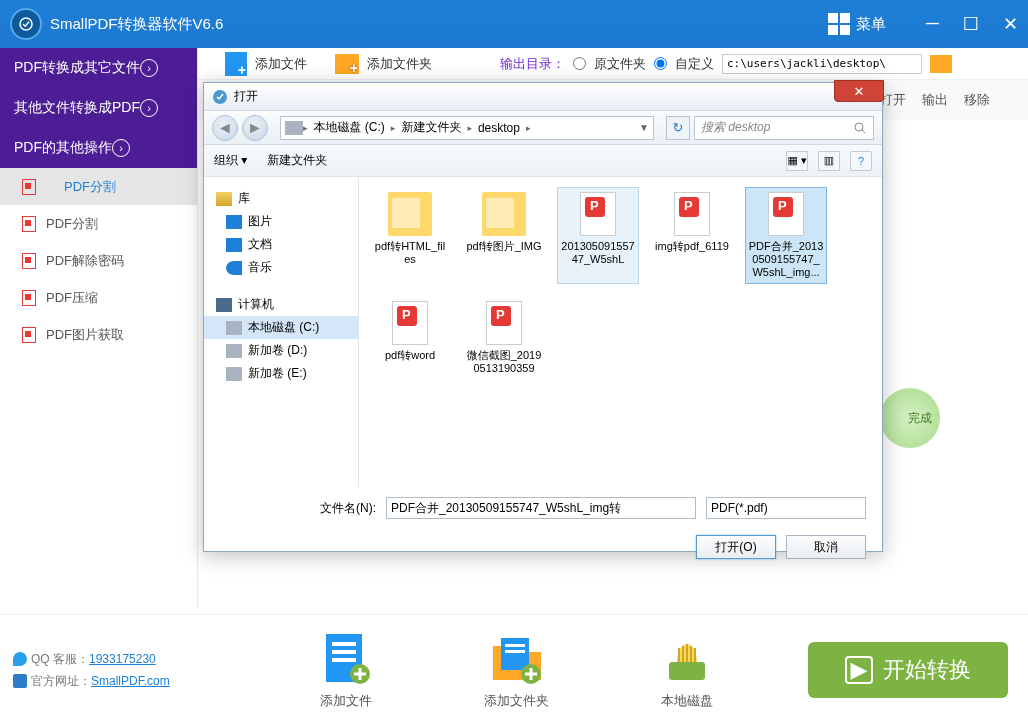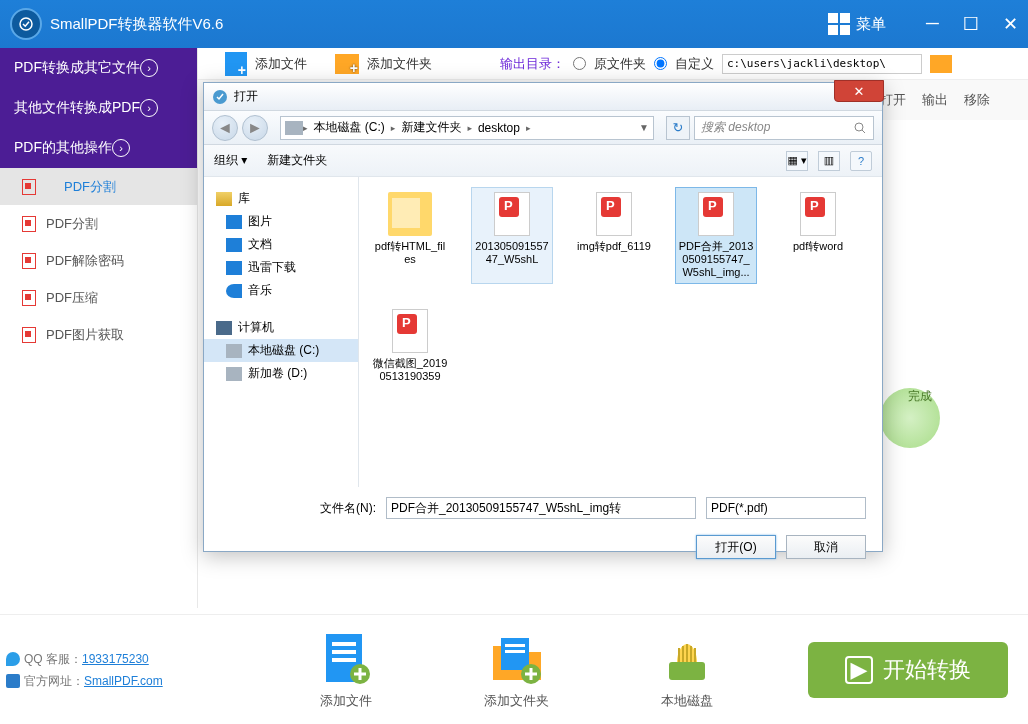--- a/index.html
+++ b/index.html
@@ -36,21 +36,21 @@
 .sb-group { height: 40px; background: #4c1d95; color: #fff; display: flex; align-items: center; padding: 0 14px; font-size: 14px; justify-content: flex-start; cursor: pointer; }
 .sb-group .chev { width: 18px; height: 18px; border: 1.5px solid #fff; border-radius: 50%; display: flex; align-items: center; justify-content: center; font-size: 11px; }
 .sb-item { height: 37px; display: flex; align-items: center; padding: 0 22px; font-size: 13px; color: #555; cursor: pointer; gap: 10px; }
 .sb-item.active { color: #1e7fd8; background: #e5e5e5; gap: 28px; }
 .pdf-ico { width: 14px; height: 16px; border: 1px solid; display: inline-block; position: relative; }
 .pdf-ico.red { border-color: #e53935; }
 .pdf-ico.red::after { content: ""; position: absolute; left: 2px; top: 3px; width: 6px; height: 6px; background: #e53935; }
 
 
 .bottom { position: absolute; bottom: 0; left: 0; right: 0; height: 110px; border-top: 1px solid #eee; display: flex; align-items: center; }
-.bottom-info { width: 225px; padding-left: 6px; font-size: 12px; color: #777; line-height: 22px; }
+.bottom-info { width: 225px; padding-left: 13px; font-size: 12px; color: #777; line-height: 22px; }
 .bottom-info a { color: #1e7fd8; text-decoration: underline; }
 .bottom-actions { display: flex; gap: 110px; flex: 1; justify-content: center; }
 .b-action { text-align: center; font-size: 13px; color: #555; cursor: pointer; }
 .b-action .big-ico { width: 56px; height: 56px; margin: 0 auto 6px; }
 .start-btn { width: 200px; height: 56px; background: #7cb342; border-radius: 6px; color: #fff; display: flex; align-items: center; justify-content: center; font-size: 22px; gap: 10px; margin-right: 20px; cursor: pointer; }
 .start-btn .play { width: 28px; height: 28px; border: 2px solid #fff; border-radius: 4px; display: flex; align-items: center; justify-content: center; }
 
 
 .dialog { position: absolute; left: 203px; top: 82px; width: 680px; height: 470px; background: #fff; border: 1px solid #8aa8c5; box-shadow: 0 4px 20px rgba(0,0,0,0.25); z-index: 100; }
 .dlg-title { height: 28px; background: linear-gradient(to bottom, #fff, #e8eef5); display: flex; align-items: center; padding: 0 8px; font-size: 12px; border-bottom: 1px solid #d0d8e0; }
@@ -75,21 +75,21 @@
 .tree-item.sel { background: #d4e6f7; }
 .tree-ico { width: 16px; height: 14px; display: inline-block; }
 .ico-lib { background: linear-gradient(#f0d068, #d8a828); }
 .ico-vid { background: #1e7fd8; }
 .ico-img { background: #1e7fd8; }
 .ico-doc { background: #1e7fd8; }
 .ico-dl { background: #1e7fd8; }
 .ico-mus { background: #1e7fd8; border-radius: 50% 0 0 50%; }
 .ico-pc { background: #4a6a8a; }
 .ico-drv { background: #a8b4c0; }
-.dlg-files { flex: 1; padding: 10px; display: flex; flex-wrap: wrap; align-content: flex-start; gap: 20px; }
+.dlg-files { flex: 1; padding: 10px; display: flex; flex-wrap: wrap; align-content: flex-start; gap: 12px; }
 .file-item { width: 82px; text-align: center; font-size: 11px; padding: 4px 2px; cursor: pointer; border: 1px solid transparent; }
 .file-item.sel { background: #cde6f7; border: 1px solid #7db8e8; }
 .file-item.sel2 { background: #e8f2fb; border: 1px solid #b8d6ee; }
 .file-ico { width: 44px; height: 44px; margin: 0 auto 4px; }
 .file-label { line-height: 13px; word-break: break-all; max-height: 52px; overflow: hidden; }
 .ico-folder-big { background: #ffd86b; border-radius: 2px; position: relative; }
 .ico-folder-big::before { content: ""; position: absolute; left: 4px; top: 6px; width: 28px; height: 30px; background: rgba(255,255,255,0.5); }
 .ico-pdf-big { background: #fff; border: 1px solid #ccc; position: relative; width: 36px; height: 44px; margin: 0 auto 4px; }
 .ico-pdf-big::before { content: ""; position: absolute; left: 4px; top: 4px; width: 20px; height: 20px; background: #e53935; border-radius: 3px; }
 .ico-pdf-big::after { content: "P"; position: absolute; left: 9px; top: 5px; color: #fff; font-size: 13px; font-weight: bold; }
@@ -99,21 +99,21 @@
 .fn-input { width: 310px; height: 22px; border: 1px solid #b0bcc8; padding: 0 4px; font-size: 12px; }
 .ft-input { width: 160px; height: 22px; border: 1px solid #b0bcc8; padding: 0 4px; font-size: 12px; }
 .dlg-btn { width: 80px; height: 24px; border: 1px solid #a8b4c0; background: linear-gradient(#fcfcfc, #eaeef2); cursor: pointer; font-size: 12px; }
 .dlg-btn.primary { border: 1px solid #5a9ad0; box-shadow: 0 0 2px #7db8e8; }
 
 
 .arrow { position: absolute; pointer-events: none; }
 .arrow-label { position: absolute; color: #e53935; font-size: 20px; font-weight: normal; }
 
 
-.done-circle { position: absolute; right: 88px; top: 388px; width: 60px; height: 60px; border-radius: 50%; background: radial-gradient(circle, #d4f0c4, #a8dc88); display: flex; justify-content: center; font-size: 12px; color: #4a7a2a; z-index: 50; }
+.done-circle { position: absolute; right: 88px; top: 388px; width: 60px; height: 60px; border-radius: 50%; background: radial-gradient(circle, #d4f0c4, #a8dc88); display: flex; align-items: center; justify-content: center; font-size: 12px; color: #4a7a2a; z-index: 50; }
 
 .qq-ico { width: 14px; height: 14px; display: inline-block; background: #2b9ee8; border-radius: 50% 50% 50% 0; vertical-align: middle; margin-right: 4px; }
 .bd-ico { width: 14px; height: 14px; display: inline-block; background: #2b7cc9; border-radius: 2px; vertical-align: middle; margin-right: 4px; }
 </style>
 </head>
 <body>
 
 <div class="titlebar">
   <div class="logo">
     <svg viewBox="0 0 24 24" fill="none" stroke="#fff" stroke-width="2">
@@ -293,44 +293,48 @@
         </div>
       <div class="tree-item">
           <span class="tree-ico ico-img"></span>
           <span>图片</span>
         </div>
       <div class="tree-item">
           <span class="tree-ico ico-doc"></span>
           <span>文档</span>
         </div>
       <div class="tree-item">
-          <span class="tree-ico ico-dl"></span>
-          <span>迅雷下载</span>
-        </div>
-      <div class="tree-item">
           <span class="tree-ico ico-mus"></span>
           <span>音乐</span>
         </div>
       <div class="tree-item h" style="margin-top:14px;">
           <span class="tree-ico ico-pc"></span>
           <span>计算机</span>
         </div>
       <div class="tree-item sel">
           <span class="tree-ico ico-drv"></span>
           <span>本地磁盘 (C:)</span>
         </div>
       <div class="tree-item">
           <span class="tree-ico ico-drv"></span>
           <span>新加卷 (D:)</span>
         </div>
+      <div class="tree-item">
+          <span class="tree-ico ico-drv"></span>
+          <span>新加卷 (E:)</span>
+        </div>
     </div>
     <div class="dlg-files">
       <div class="file-item">
           <div class="file-ico ico-folder-big"></div>
           <div class="file-label">pdf转HTML_files</div>
+        </div>
+      <div class="file-item">
+          <div class="file-ico ico-folder-big"></div>
+          <div class="file-label">pdf转图片_IMG</div>
         </div>
       <div class="file-item sel2">
           <div class="ico-pdf-big"></div>
           <div class="file-label">20130509155747_W5shL</div>
         </div>
       <div class="file-item">
           <div class="ico-pdf-big"></div>
           <div class="file-label">img转pdf_6119</div>
         </div>
       <div class="file-item sel">

